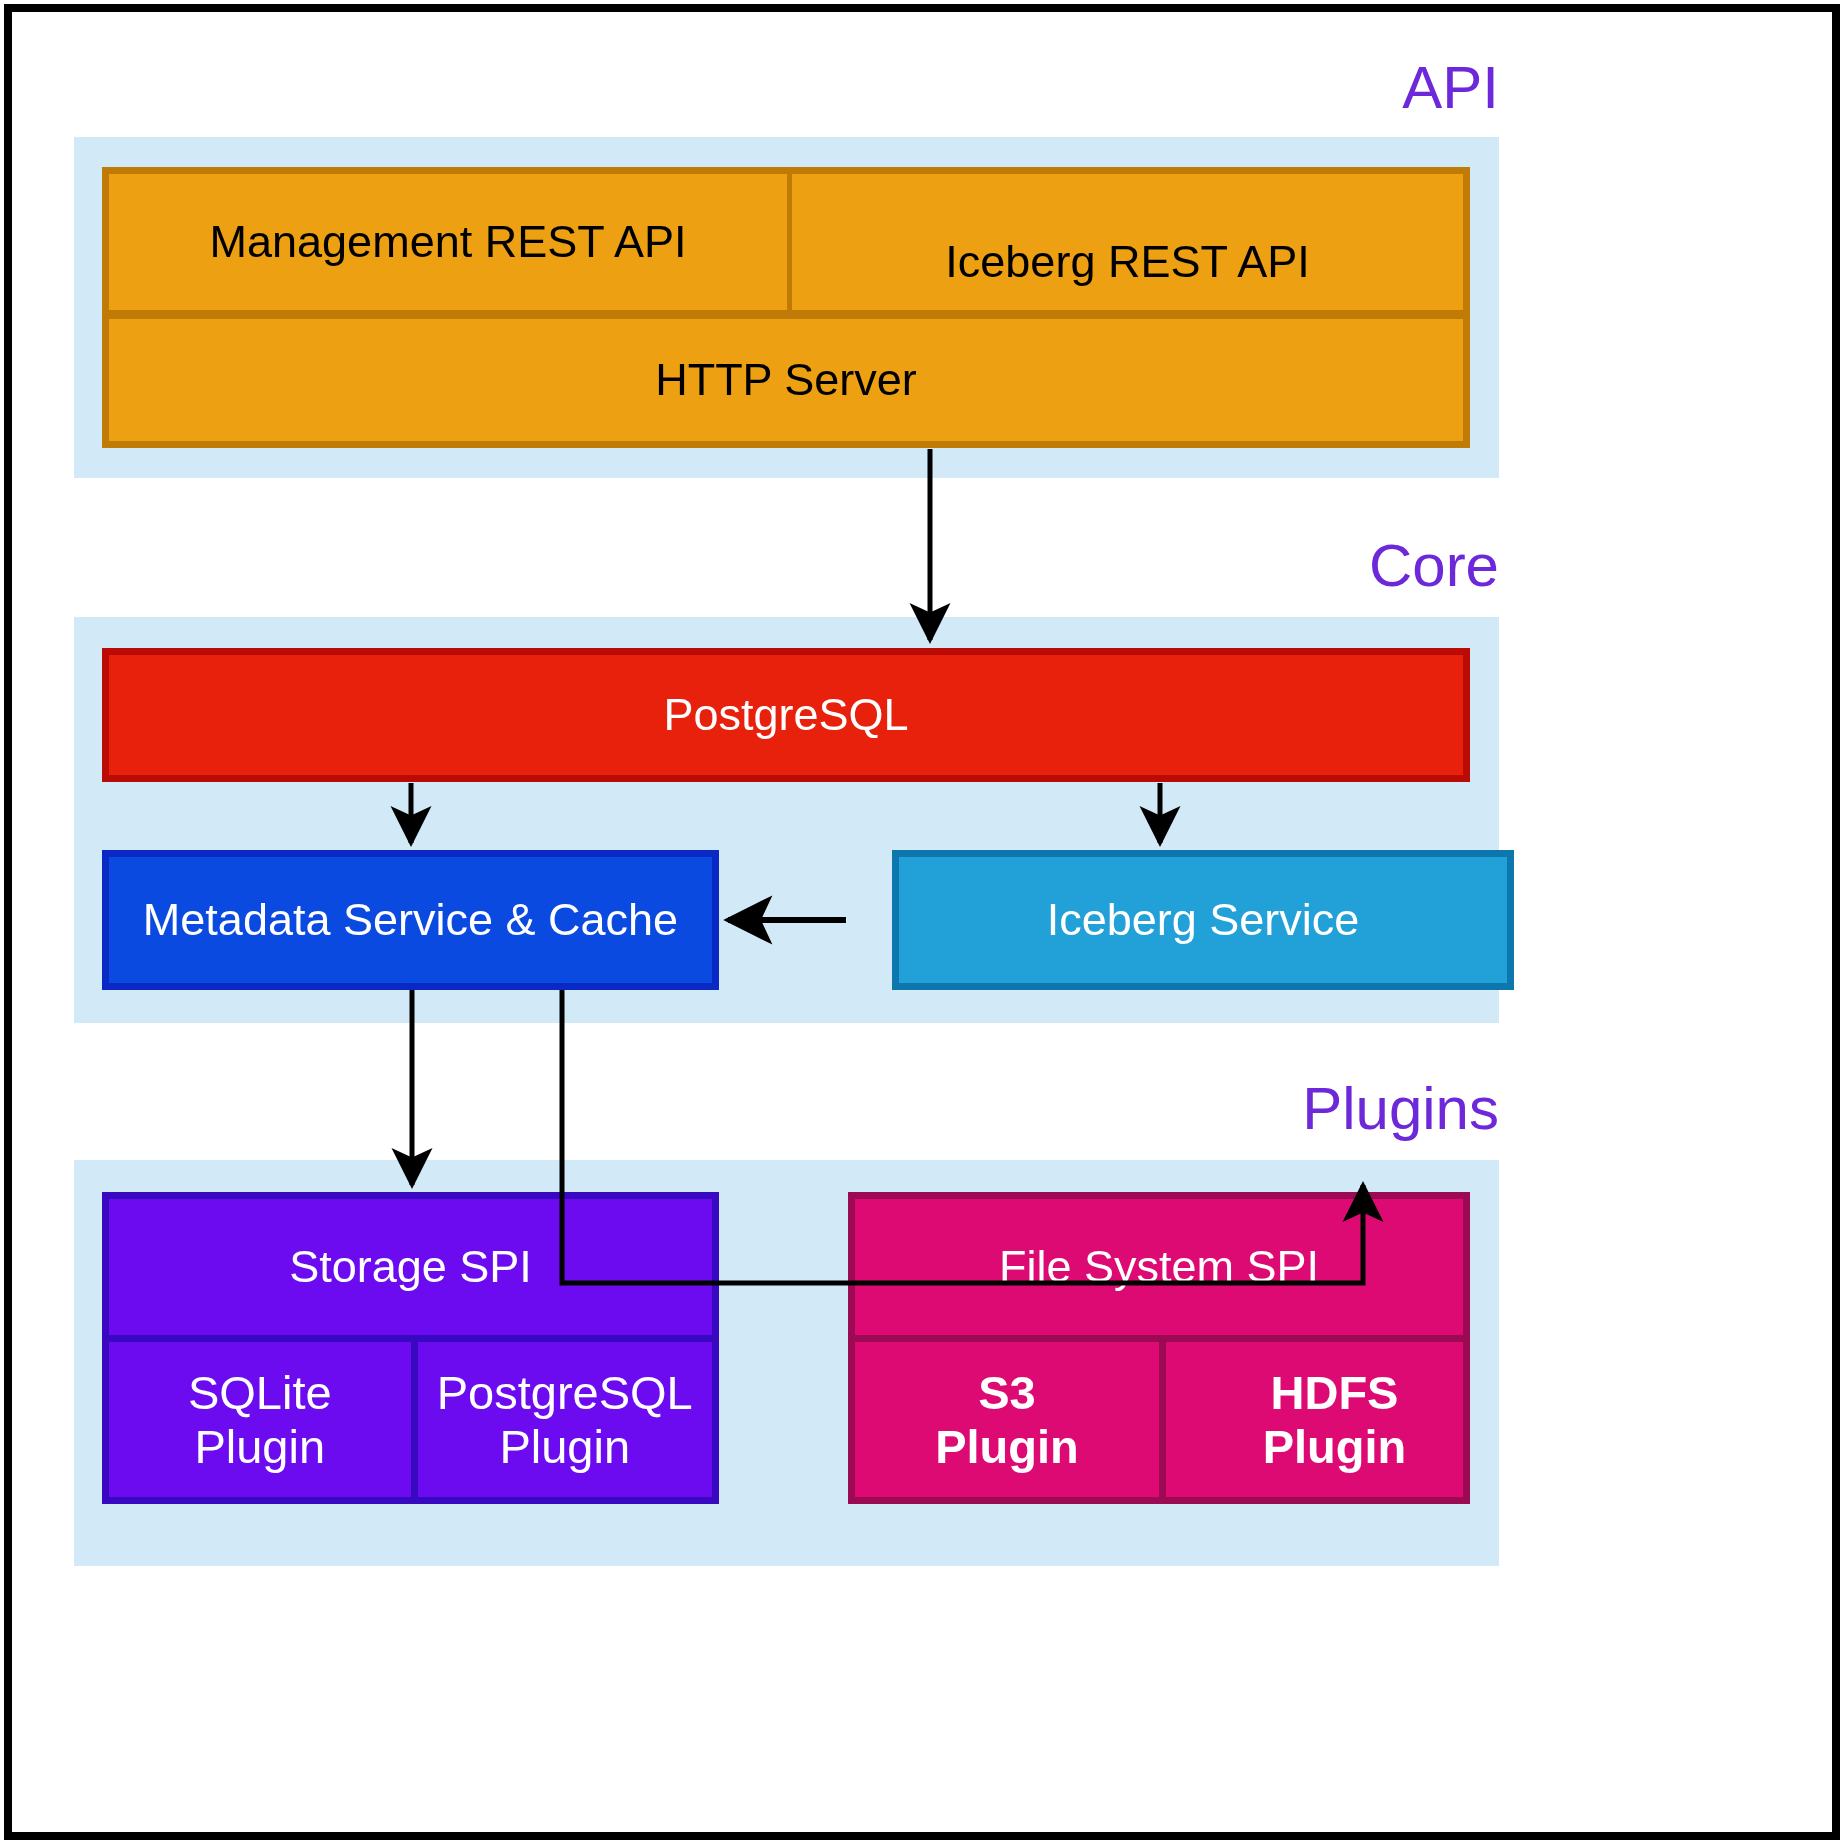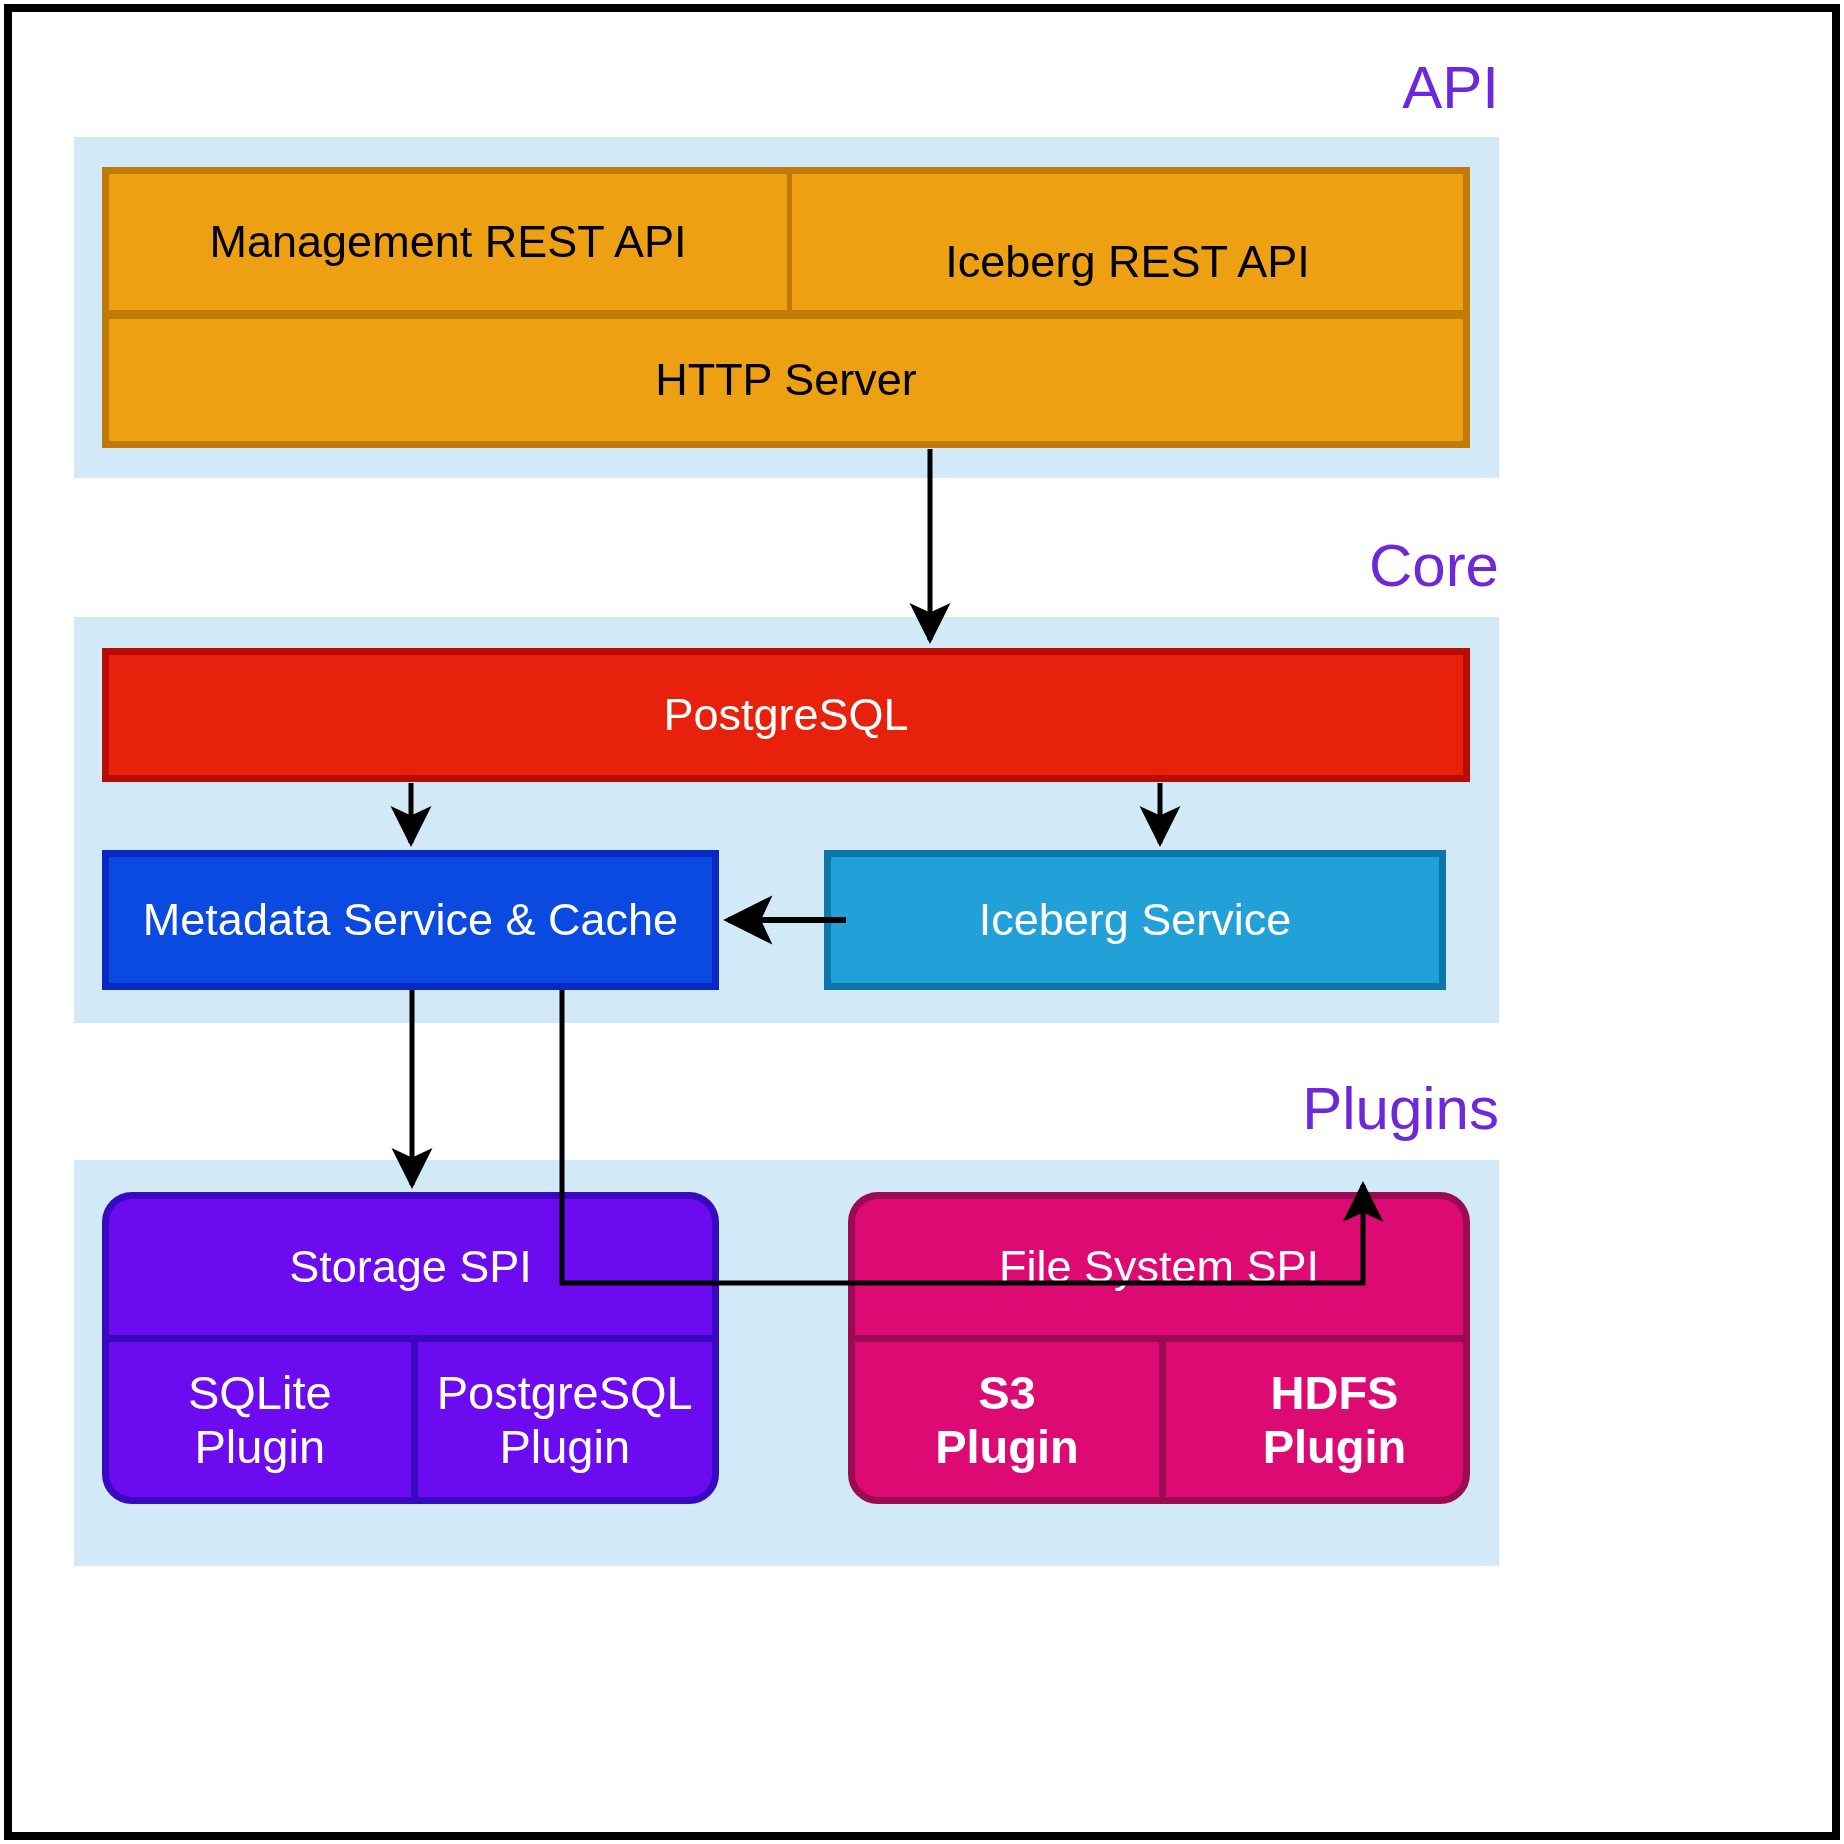--- a/index.html
+++ b/index.html
@@ -104,32 +104,31 @@
     color: #ffffff;
   }
   .n-metadata {
     left: 102px; top: 850px;
     width: 617px; height: 140px;
     border: 7px solid #0a28c4;
     background: #0a4ae0;
     color: #ffffff;
   }
   .n-iceberg-svc {
-    left: 824px; top: 850px;
+    left: 892px; top: 850px;
     width: 622px; height: 140px;
     border: 7px solid #0c76ad;
     background: #22a0d8;
     color: #ffffff;
   }
 
   
   .plugin-group {
     position: absolute;
     box-sizing: border-box;
-    border-radius: 30px;
   }
   .pg-storage {
     left: 102px; top: 1192px;
     width: 617px; height: 312px;
     border: 7px solid #3908c1;
     background: #6d0bf0;
   }
   .pg-fs {
     left: 848px; top: 1192px;
     width: 622px; height: 312px;

